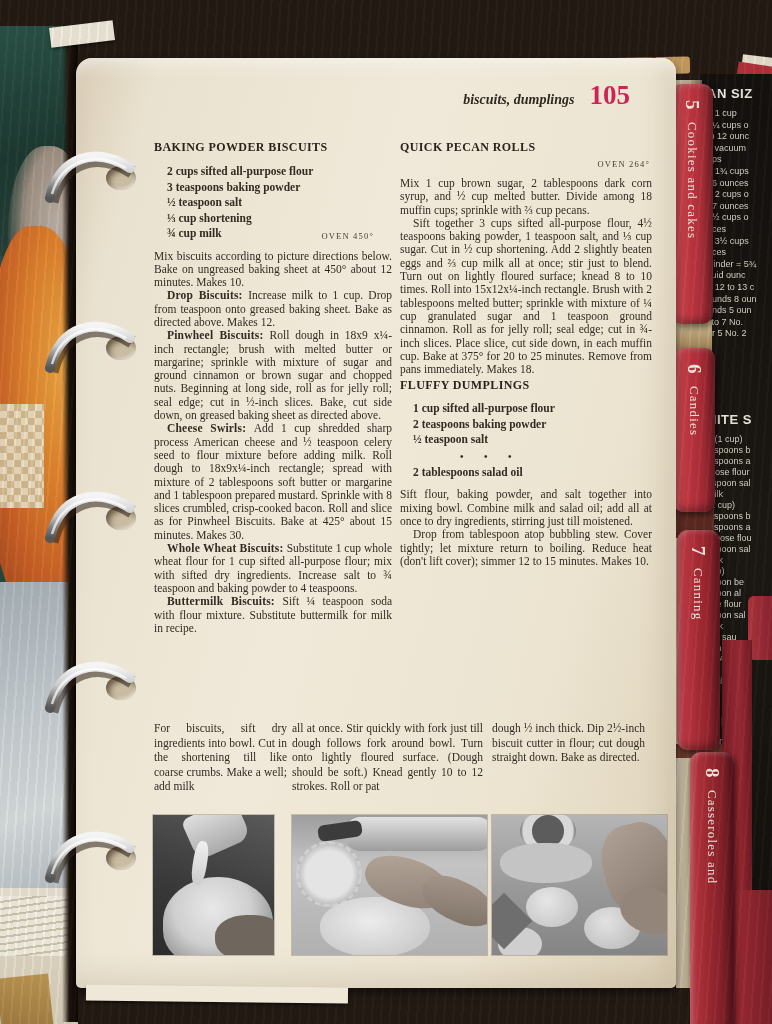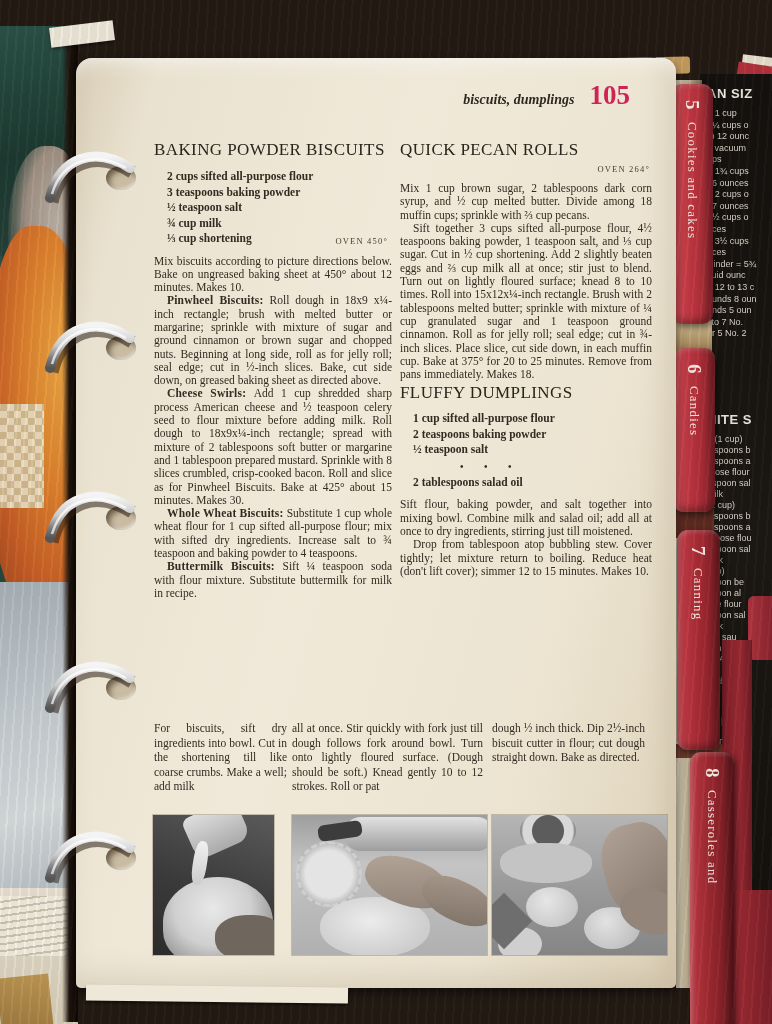--- a/index.html
+++ b/index.html
@@ -60,26 +60,26 @@
     box-shadow:0 4px 10px rgba(0,0,0,.55),inset 0 16px 20px -14px rgba(255,255,255,.8),inset -10px -12px 28px rgba(120,95,60,.16);
     color:#332b22;}
   .hole{position:absolute;left:30px;width:30px;height:24px;border-radius:50%;background:#c9bca2;
     box-shadow:inset 3px 4px 6px rgba(48,32,12,.65),inset -1px -2px 3px rgba(255,255,255,.5);}
   .ring{position:absolute;z-index:7;}
   
   .header-row{position:absolute;top:24px;right:46px;display:flex;align-items:baseline;gap:15px;}
   .running-title{font-style:italic;font-weight:bold;font-size:14px;color:#2e2820;}
   .page-num{font-size:27px;font-weight:bold;line-height:1;text-align:right;}
   
-  .recipe-title{font-weight:normal;font-size:17px;letter-spacing:.4px;color:#2a241c;}
+  .recipe-title{font-weight:bold;font-size:12px;letter-spacing:.4px;color:#2a241c;}
   .col-left{position:absolute;left:78px;top:82px;width:238px;}
   .col-right{position:absolute;left:324px;top:82px;width:252px;}
   .ingredients{position:relative;margin-top:9px;}
   .ing{font-weight:bold;font-size:11.5px;line-height:15.5px;padding-left:26px;text-indent:-13px;}
-  .oven{position:absolute;right:4px;bottom:1px;font-size:8.5px;letter-spacing:.14em;color:#453d30;}
+  .oven{position:absolute;right:18px;bottom:1px;font-size:8.5px;letter-spacing:.14em;color:#453d30;}
   .oven-line{text-align:right;font-size:8.5px;letter-spacing:.14em;color:#453d30;margin:4px 2px 7px 0;}
   .paras{margin-top:8px;}
   .paras p{margin:0;font-size:11.5px;line-height:13.3px;text-align:justify;text-indent:13px;}
   .paras p.ni{text-indent:0;}
   .paras b{letter-spacing:.2px;}
   .dots{font-weight:bold;font-size:10px;letter-spacing:9px;padding-left:60px;margin:3px 0;}
   .mt14{margin-top:2px;} .mt8{margin-top:8px;}
   
   .bcol{position:absolute;top:663px;font-size:11.5px;line-height:14.6px;text-align:justify;}
   .bcol1{left:78px;width:133px;} .bcol2{left:216px;width:191px;} .bcol3{left:416px;width:153px;}
@@ -229,27 +229,28 @@
       <span class="page-num" id="pagenum" style="color: rgb(206, 35, 85);">105</span>
     </div>
 
     <div class="col-left">
       <div class="recipe-title">BAKING POWDER BISCUITS</div>
       <div class="ingredients">
         <div>
             <div class="ing">2 cups sifted all-purpose flour</div>
             <div class="ing">3 teaspoons baking powder</div>
             <div class="ing">½ teaspoon salt</div>
+            <div class="ing">⅓ cup shortening</div>
             <div class="ing">¾ cup milk</div>
-            <div class="ing">⅓ cup shortening</div>
           </div>
         <span class="oven">OVEN 450°</span>
       </div>
       <div class="paras">
           <p class="ni">Mix biscuits according to picture directions below. Bake on ungreased baking sheet at 450° about 12 minutes. Makes 10.</p>
+          <p><b>Drop Biscuits: </b>Increase milk to 1 cup. Drop from teaspoon onto greased baking sheet. Bake as directed above. Makes 12.</p>
           <p><b>Pinwheel Biscuits: </b>Roll dough in 18x9 x¼-inch rectangle; brush with melted butter or margarine; sprinkle with mixture of sugar and ground cinnamon or brown sugar and chopped nuts. Beginning at long side, roll as for jelly roll; seal edge; cut in ½-inch slices. Bake, cut side down, on greased baking sheet as directed above.</p>
           <p><b>Cheese Swirls: </b>Add 1 cup shredded sharp process American cheese and ½ teaspoon celery seed to flour mixture before adding milk. Roll dough to 18x9x¼-inch rectangle; spread with mixture of 2 tablespoons soft butter or margarine and 1 tablespoon prepared mustard. Sprinkle with 8 slices crumbled, crisp-cooked bacon. Roll and slice as for Pinwheel Biscuits. Bake at 425° about 15 minutes. Makes 30.</p>
           <p><b>Whole Wheat Biscuits: </b>Substitute 1 cup whole wheat flour for 1 cup sifted all-purpose flour; mix with sifted dry ingredients. Increase salt to ¾ teaspoon and baking powder to 4 teaspoons.</p>
           <p><b>Buttermilk Biscuits: </b>Sift ¼ teaspoon soda with flour mixture. Substitute buttermilk for milk in recipe.</p>
         </div>
     </div>
 
     <div class="col-right">
       <div>
         <div class="recipe-title">QUICK PECAN ROLLS</div>

